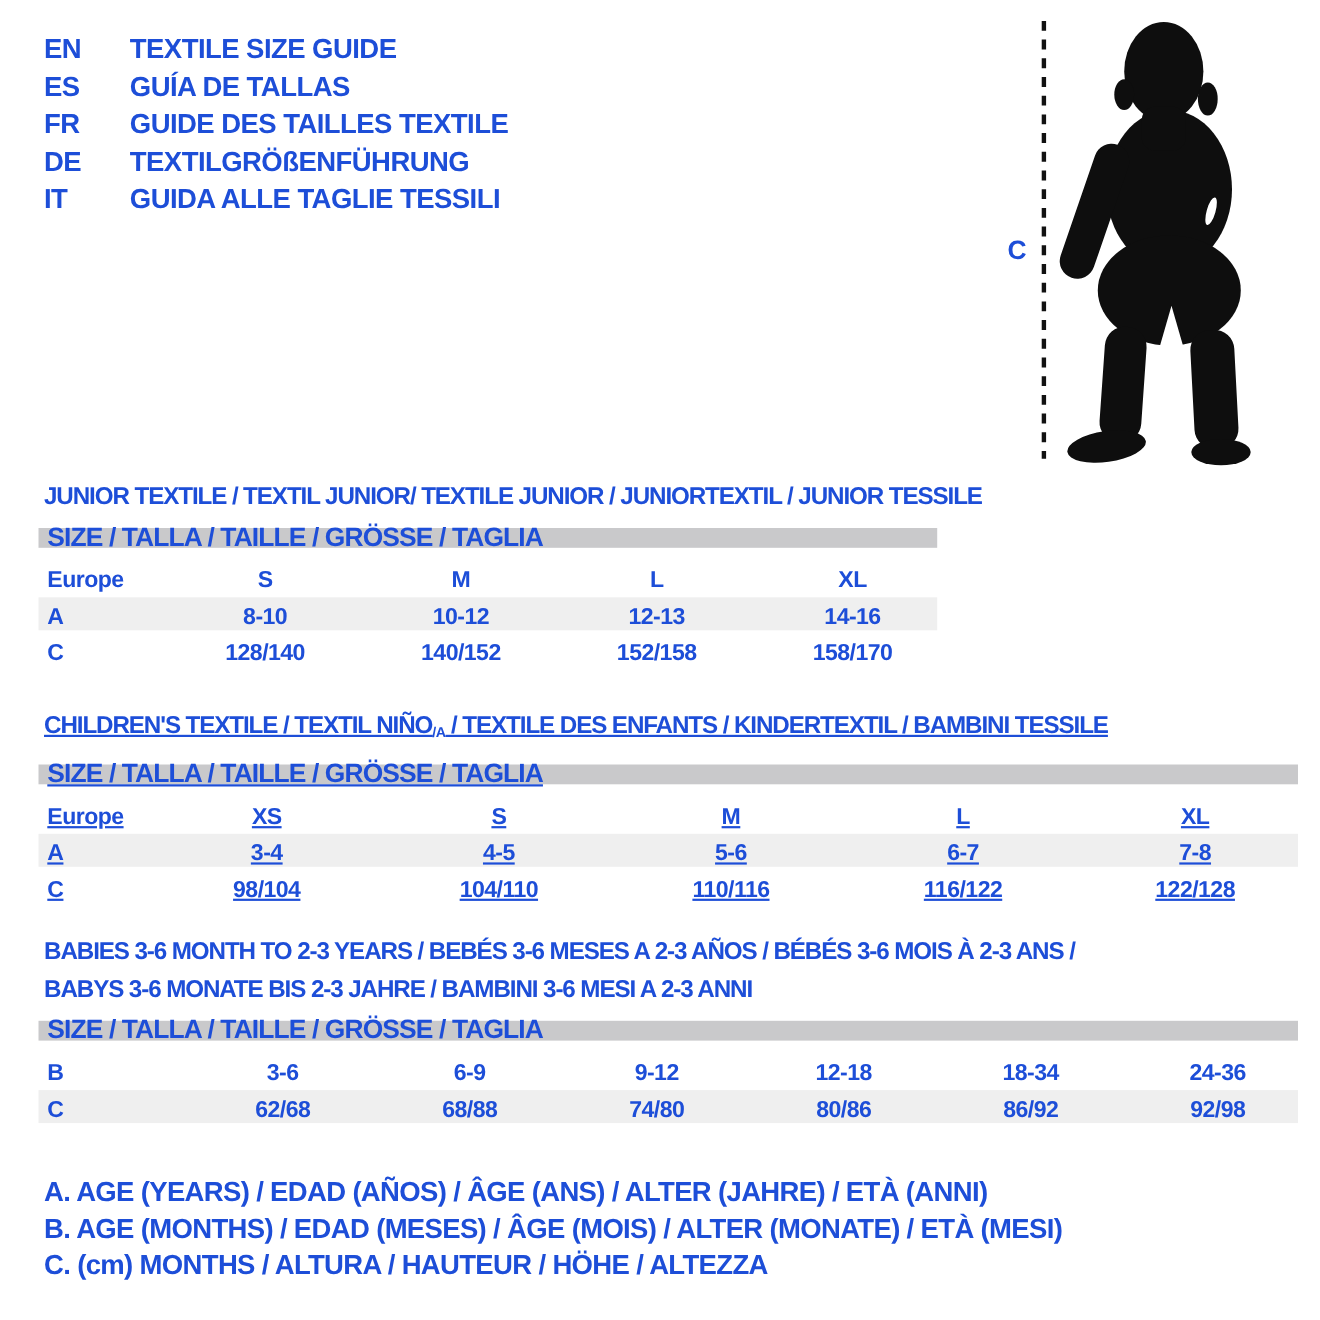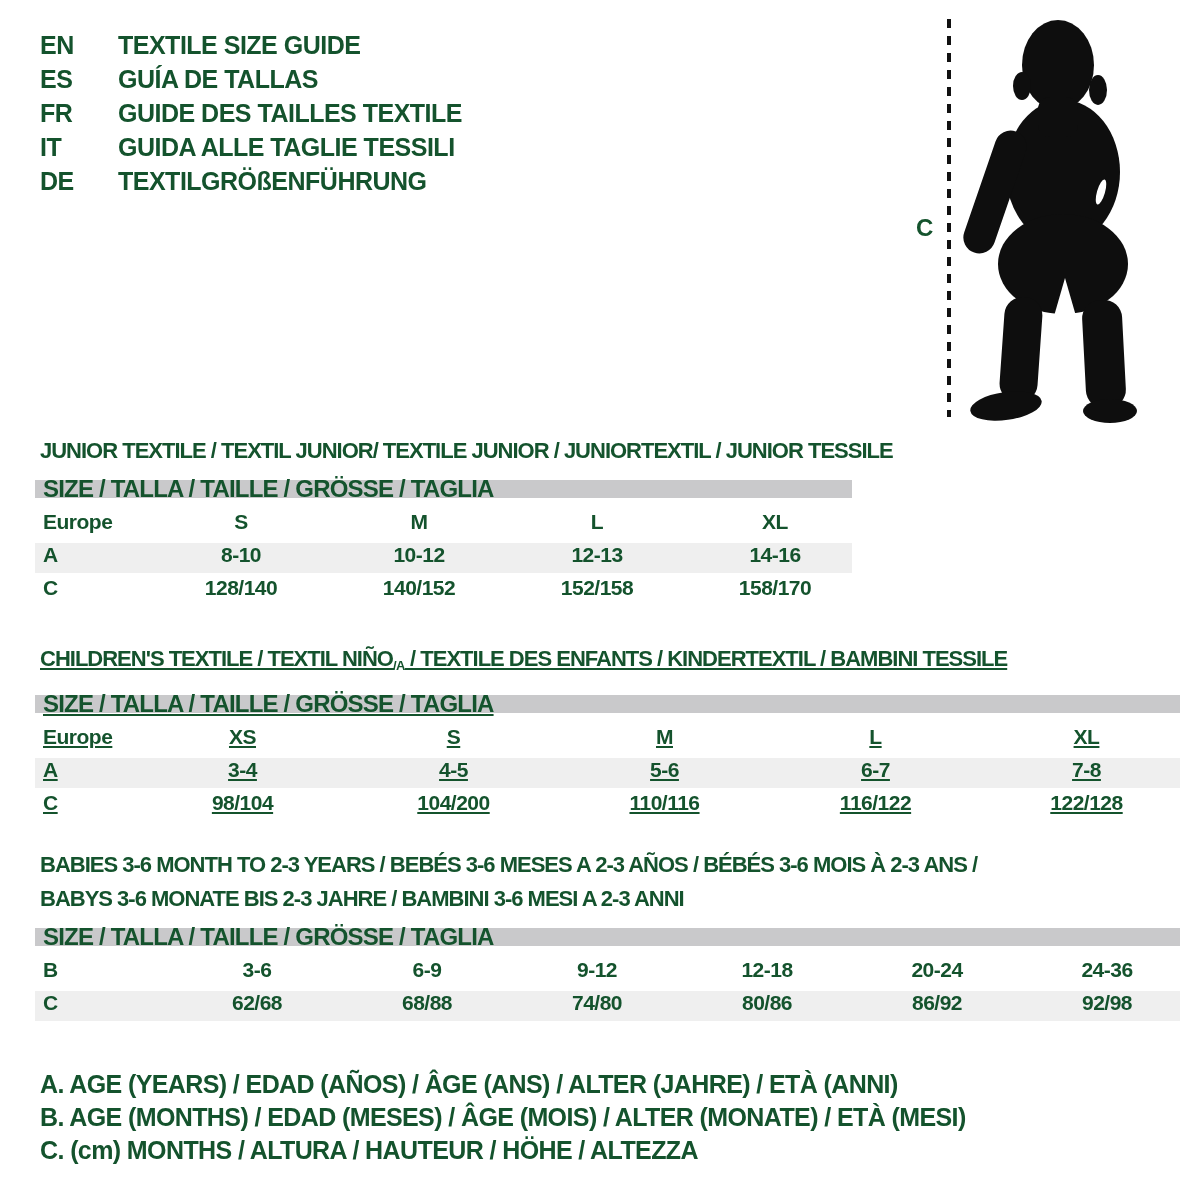--- a/index.html
+++ b/index.html
@@ -1,19 +1,19 @@
 <!DOCTYPE html>
 <html><head>
 <meta charset="utf-8">
 <style>
   * { margin:0; padding:0; box-sizing:border-box; }
   html,body { background:#fff; }
   .canvas {
     position:relative; width:1200px; height:1200px; background:#ffffff;
-    font-family:"Liberation Sans", sans-serif; font-weight:bold; color:#14532d;
+    font-family:"Liberation Sans", sans-serif; font-weight:bold; color:#1d4ed8;
     overflow:hidden;
   }
 
   
   .lang-list { position:absolute; left:40px; top:28px; }
   .lang-row { display:flex; height:34px; align-items:center; font-size:25px; letter-spacing:-0.5px; white-space:nowrap; }
   .lang-code { width:78px; flex:0 0 78px; }
 
   
   .measure-line { position:absolute; left:946px; top:16px; }
@@ -25,21 +25,21 @@
   .sec-title { padding-left:5px; font-size:22px; line-height:34px; letter-spacing:-1px; white-space:nowrap; }
   .sec-title .sub { font-size:13px; vertical-align:-4px; letter-spacing:-0.5px; }
   #sec-junior   { top:434px; width:817px;  --fc:105px; }
   #sec-children { top:642px; width:1145px;text-decoration:underline; --fc:90px;  }
   #sec-babies   { top:848px; width:1145px; --fc:125px; }
   .size-table { margin-top:12px; width:100%; }
   .size-table .bar {
     height:18px; background:#c9c9cb; display:flex; align-items:center;
     padding-left:8px; font-size:24px; letter-spacing:-0.8px; margin-bottom:12px;
   }
-  .trow { display:flex; height:30px; align-items:flex-start; margin-top:3px; font-size:21px; letter-spacing:-0.5px;gap:24px; }
+  .trow { display:flex; height:30px; align-items:flex-end; margin-top:3px; font-size:21px; letter-spacing:-0.5px;gap:24px; }
   .trow.shaded { background:#efefef; }
   .tcell { flex:1 1 0; text-align:center; }
   .tcell.first { flex:0 0 var(--fc); text-align:left; padding-left:8px; }
 
   
   .footnotes { position:absolute; left:40px; top:1068px; font-size:25px; line-height:33px; letter-spacing:-0.6px; white-space:nowrap; }
 </style>
 </head>
 <body>
 
@@ -52,26 +52,26 @@
       </div>
       <div class="lang-row">
         <span class="lang-code">ES</span>
         <span class="lang-label">GUÍA DE TALLAS</span>
       </div>
       <div class="lang-row">
         <span class="lang-code">FR</span>
         <span class="lang-label">GUIDE DES TAILLES TEXTILE</span>
       </div>
       <div class="lang-row">
+        <span class="lang-code">DE</span>
+        <span class="lang-label">TEXTILGRÖßENFÜHRUNG</span>
+      </div>
+      <div class="lang-row">
         <span class="lang-code">IT</span>
         <span class="lang-label">GUIDA ALLE TAGLIE TESSILI</span>
-      </div>
-      <div class="lang-row">
-        <span class="lang-code">DE</span>
-        <span class="lang-label">TEXTILGRÖßENFÜHRUNG</span>
       </div>
     </div>
 
   <svg class="measure-line" width="6" height="404" viewBox="0 0 6 404">
     <line x1="3" y1="3" x2="3" y2="401" stroke="#111111" stroke-width="4" stroke-dasharray="9 8"></line>
   </svg>
 
   <span class="measure-label">C</span>
 
   <svg class="baby" width="185" height="412" viewBox="0 0 185 412">
@@ -149,42 +149,42 @@
           <div class="tcell first">A</div>
           <div class="tcell">3-4</div>
           <div class="tcell">4-5</div>
           <div class="tcell">5-6</div>
           <div class="tcell">6-7</div>
           <div class="tcell">7-8</div>
         </div>
         <div class="trow">
           <div class="tcell first">C</div>
           <div class="tcell">98/104</div>
-          <div class="tcell">104/200</div>
+          <div class="tcell">104/110</div>
           <div class="tcell">110/116</div>
           <div class="tcell">116/122</div>
           <div class="tcell">122/128</div>
         </div>
       </div>
   </div>
 
   <div class="section" id="sec-babies">
     <div class="sec-title">
         <div class="title-line"><span>BABIES 3-6 MONTH TO 2-3 YEARS / BEBÉS 3-6 MESES A 2-3 AÑOS / BÉBÉS 3-6 MOIS À 2-3 ANS /</span></div>
         <div class="title-line"><span>BABYS 3-6 MONATE BIS 2-3 JAHRE / BAMBINI 3-6 MESI A 2-3 ANNI</span></div>
       </div>
     <div class="size-table">
         <div class="bar">SIZE / TALLA / TAILLE / GRÖSSE / TAGLIA</div>
         <div class="trow">
           <div class="tcell first">B</div>
           <div class="tcell">3-6</div>
           <div class="tcell">6-9</div>
           <div class="tcell">9-12</div>
           <div class="tcell">12-18</div>
-          <div class="tcell">20-24</div>
+          <div class="tcell">18-34</div>
           <div class="tcell">24-36</div>
         </div>
         <div class="trow shaded">
           <div class="tcell first">C</div>
           <div class="tcell">62/68</div>
           <div class="tcell">68/88</div>
           <div class="tcell">74/80</div>
           <div class="tcell">80/86</div>
           <div class="tcell">86/92</div>
           <div class="tcell">92/98</div>

